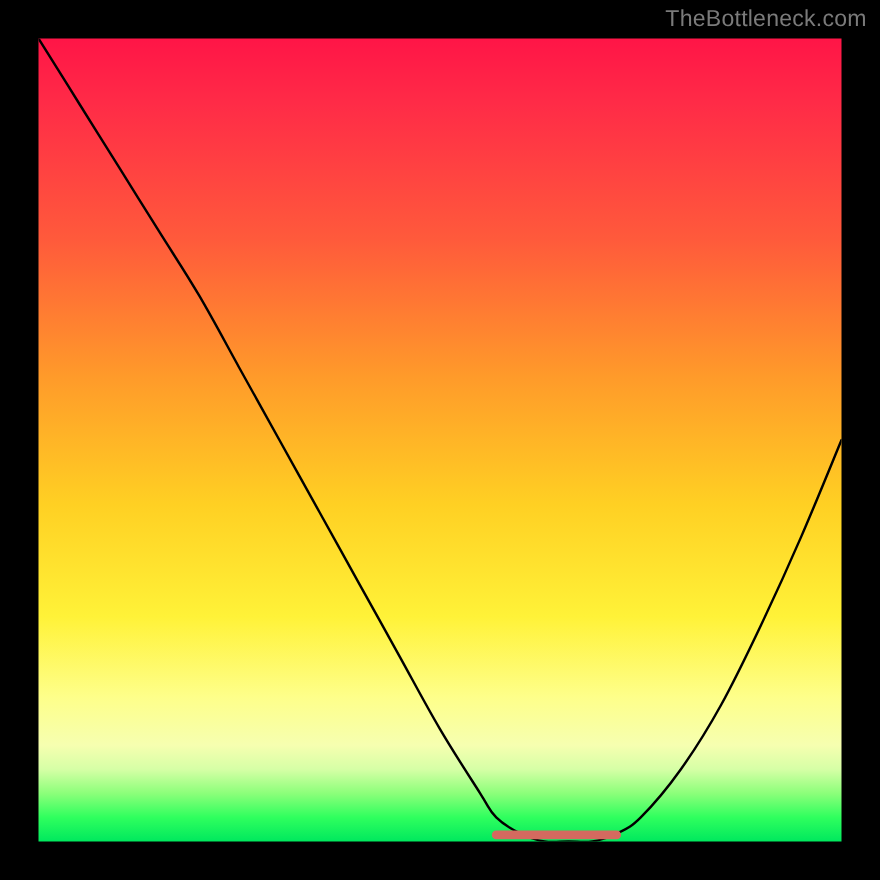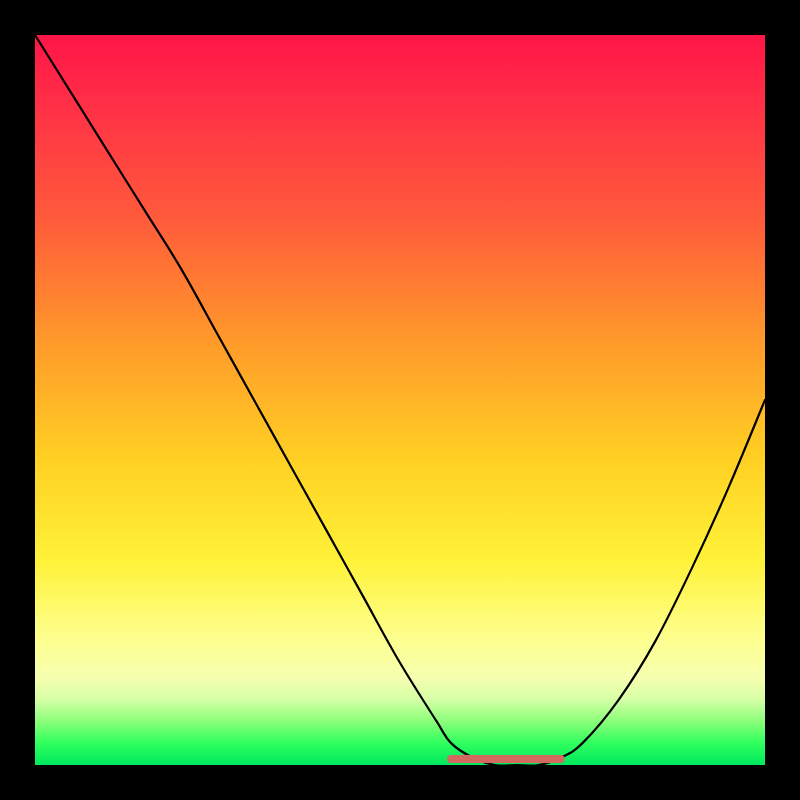--- a/index.html
+++ b/index.html
@@ -55,20 +55,21 @@
     font-size: 21px;
     font-weight: 400;
     letter-spacing: 0.2px;
     user-select: none;
   }
 </style>
 </head>
 <body>
 
 <div class="frame">
+  <div class="watermark">TheBottleneck.com</div>
 
   <div class="plot-area">
     <svg viewBox="0 0 730 730" preserveAspectRatio="none">
       <path id="curve-path" fill="none" stroke="#000" stroke-width="2.2" stroke-linecap="round" stroke-linejoin="round" d="M0.0 0.0 C6.6 10.5, 23.4 37.4, 36.5 58.4 C49.6 79.4, 59.9 95.8, 73.0 116.8 C86.1 137.8, 96.4 154.2, 109.5 175.2 C122.6 196.2, 132.9 211.3, 146.0 233.6 C159.1 255.9, 169.4 275.6, 182.5 299.3 C195.6 323.0, 205.9 341.3, 219.0 365.0 C232.1 388.7, 242.4 407.0, 255.5 430.7 C268.6 454.4, 278.9 472.7, 292.0 496.4 C305.1 520.1, 315.4 538.4, 328.5 562.1 C341.6 585.8, 351.9 605.5, 365.0 627.8 C378.1 650.1, 392.3 671.7, 401.5 686.2 C410.7 700.7, 409.5 701.5, 416.1 708.1 C422.7 714.7, 430.1 718.8, 438.0 722.7 C445.9 726.6, 452.0 728.7, 459.9 730.0 C467.8 731.3, 473.9 730.0, 481.8 730.0 C489.7 730.0, 495.8 731.3, 503.7 730.0 C511.6 728.7, 517.7 726.6, 525.6 722.7 C533.5 718.8, 537.0 718.6, 547.5 708.1 C558.0 697.6, 570.9 682.7, 584.0 664.3 C597.1 645.9, 607.4 629.6, 620.5 605.9 C633.6 582.2, 643.9 560.5, 657.0 532.9 C670.1 505.3, 680.4 482.8, 693.5 452.6 C706.6 422.4, 723.4 380.8, 730.0 365.0"></path>
       <path id="marker-path" fill="none" stroke="#d46a5f" stroke-width="8" stroke-linecap="round" d="M416.1 724 L525.6 724"></path>
     </svg>
   </div>
 </div>
 
 </body></html>

